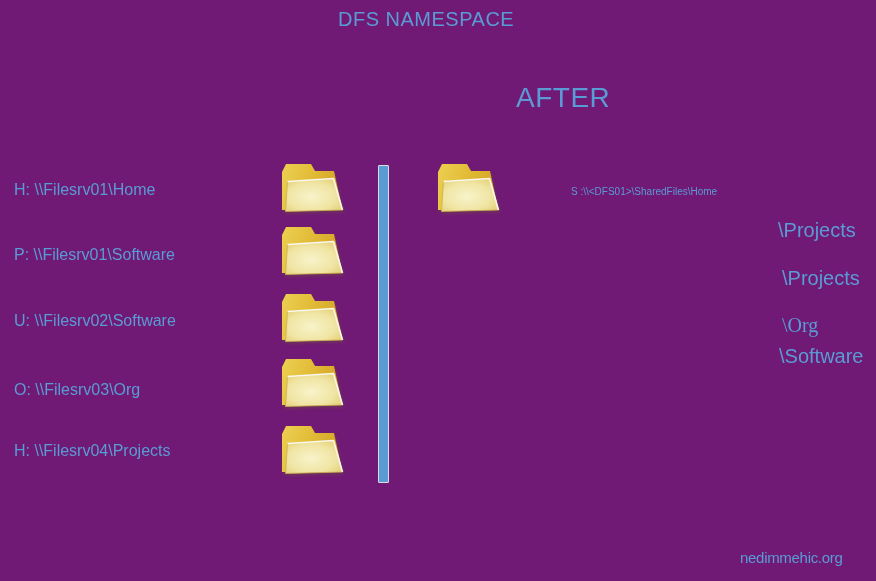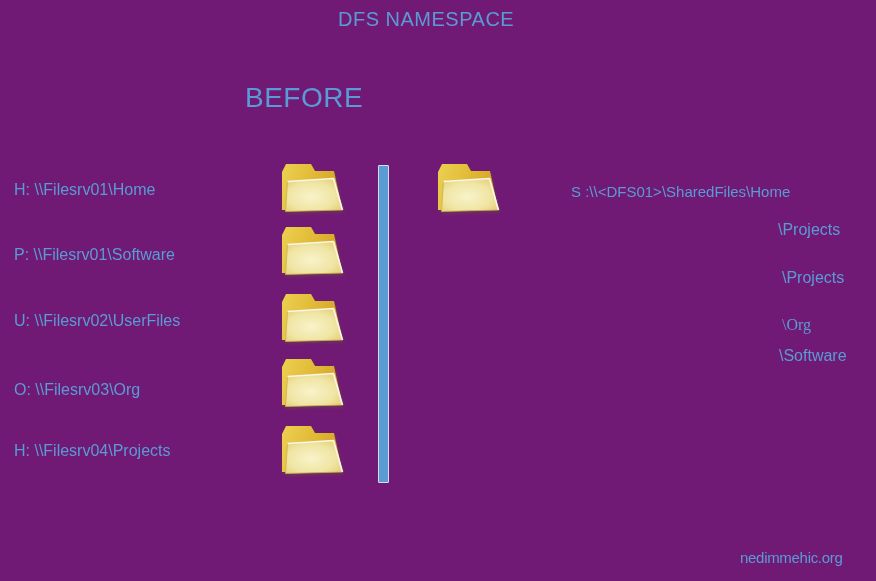--- a/index.html
+++ b/index.html
@@ -71,28 +71,28 @@
     left: 378px; top: 165px;
     width: 9px; height: 316px;
     background: var(--accent, #5B9BD5);
     border: 1px solid #d9dee6;
     border-radius: 1px;
   }
 
   .after-root-path {
     position: absolute;
     left: 571px; top: 183px;
-    font-size: 15px;
+    font-size: 10px;
     line-height: 18px;
     white-space: nowrap;
     text-align: right;
   }
   .after-sub-path {
     position: absolute;
-    font-size: 16px;
+    font-size: 20px;
     line-height: 18px;
     white-space: nowrap;
   }
   .sp-0 { left: 778px; top: 221px; }
   .sp-1 { left: 782px; top: 269px; }
   .sp-2 { left: 782px; top: 316px; font-family: Liberation Serif, serif; }
   .sp-3 { left: 779px; top: 347px; }
 
   .footer-site {
     position: absolute;
@@ -118,27 +118,27 @@
       <stop offset="0.55" stop-color="#F0E5A4"></stop>
       <stop offset="1" stop-color="#E2C866"></stop>
     </radialGradient>
   </defs>
 </svg>
 
 <div id="canvas">
 
   <div class="page-title blue-text">DFS NAMESPACE</div>
 
-  <div class="section-heading heading-before blue-text">BEFORE</div>
 
+  <div class="section-heading heading-after blue-text">AFTER</div>
 
   <div>
     <div class="before-item blue-text bi-0">H: \\Filesrv01\Home</div>
     <div class="before-item blue-text bi-1">P: \\Filesrv01\Software</div>
-    <div class="before-item blue-text bi-2">U: \\Filesrv02\UserFiles</div>
+    <div class="before-item blue-text bi-2">U: \\Filesrv02\Software</div>
     <div class="before-item blue-text bi-3">O: \\Filesrv03\Org</div>
     <div class="before-item blue-text bi-4">H: \\Filesrv04\Projects</div>
 
     <span class="folder bf-0"><svg viewBox="0 0 74 50" xmlns="http://www.w3.org/2000/svg">
           <path d="M12 48 V10 L16 2 H41 L45 9 H64 L72.5 48 Z" fill="url(#foldBack)"></path>
           <path d="M17.5 19.5 L63.5 16.5 L72.5 48 L15.5 49.5 Z" fill="url(#foldFront)" stroke="#CDB04E" stroke-width="0.8"></path>
           <path d="M17.5 19.5 L63.5 16.5 L72.5 48" fill="none" stroke="rgba(255,255,255,0.9)" stroke-width="1.6" stroke-linejoin="round"></path>
         </svg></span>
     <span class="folder bf-1"><svg viewBox="0 0 74 50" xmlns="http://www.w3.org/2000/svg">
           <path d="M12 48 V10 L16 2 H41 L45 9 H64 L72.5 48 Z" fill="url(#foldBack)"></path>

